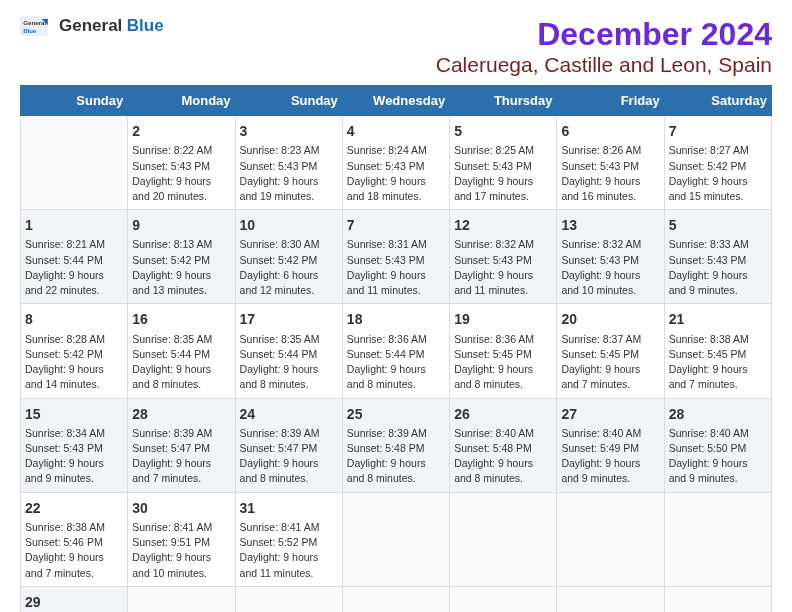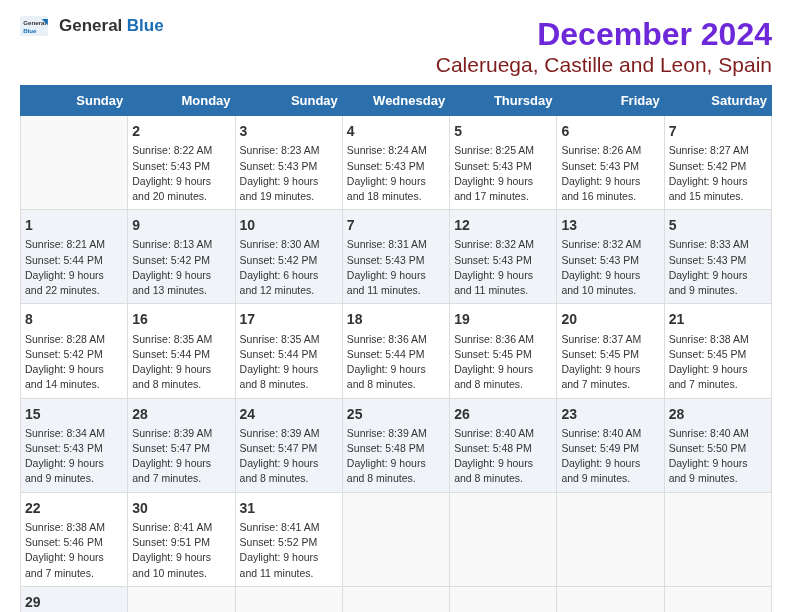--- a/index.html
+++ b/index.html
@@ -137,21 +137,21 @@
         <td><span class="day-num">19</span><span>Sunrise: 8:36 AM</span><br><span>Sunset: 5:45 PM</span><br><span>Daylight: 9 hours and 8 minutes.</span></td>
         <td><span class="day-num">20</span><span>Sunrise: 8:37 AM</span><br><span>Sunset: 5:45 PM</span><br><span>Daylight: 9 hours and 7 minutes.</span></td>
         <td><span class="day-num">21</span><span>Sunrise: 8:38 AM</span><br><span>Sunset: 5:45 PM</span><br><span>Daylight: 9 hours and 7 minutes.</span></td>
       </tr>
       <tr>
         <td><span class="day-num">15</span><span>Sunrise: 8:34 AM</span><br><span>Sunset: 5:43 PM</span><br><span>Daylight: 9 hours and 9 minutes.</span></td>
         <td><span class="day-num">28</span><span>Sunrise: 8:39 AM</span><br><span>Sunset: 5:47 PM</span><br><span>Daylight: 9 hours and 7 minutes.</span></td>
         <td><span class="day-num">24</span><span>Sunrise: 8:39 AM</span><br><span>Sunset: 5:47 PM</span><br><span>Daylight: 9 hours and 8 minutes.</span></td>
         <td><span class="day-num">25</span><span>Sunrise: 8:39 AM</span><br><span>Sunset: 5:48 PM</span><br><span>Daylight: 9 hours and 8 minutes.</span></td>
         <td><span class="day-num">26</span><span>Sunrise: 8:40 AM</span><br><span>Sunset: 5:48 PM</span><br><span>Daylight: 9 hours and 8 minutes.</span></td>
-        <td><span class="day-num">23</span><span>Sunrise: 8:40 AM</span><br><span>Sunset: 5:49 PM</span><br><span>Daylight: 9 hours and 9 minutes.</span></td>
+        <td><span class="day-num">27</span><span>Sunrise: 8:40 AM</span><br><span>Sunset: 5:49 PM</span><br><span>Daylight: 9 hours and 9 minutes.</span></td>
         <td><span class="day-num">28</span><span>Sunrise: 8:40 AM</span><br><span>Sunset: 5:50 PM</span><br><span>Daylight: 9 hours and 9 minutes.</span></td>
       </tr>
       <tr>
         <td><span class="day-num">22</span><span>Sunrise: 8:38 AM</span><br><span>Sunset: 5:46 PM</span><br><span>Daylight: 9 hours and 7 minutes.</span></td>
         <td><span class="day-num">30</span><span>Sunrise: 8:41 AM</span><br><span>Sunset: 9:51 PM</span><br><span>Daylight: 9 hours and 10 minutes.</span></td>
         <td><span class="day-num">31</span><span>Sunrise: 8:41 AM</span><br><span>Sunset: 5:52 PM</span><br><span>Daylight: 9 hours and 11 minutes.</span></td>
         <td class="empty-cell"></td>
         <td class="empty-cell"></td>
         <td class="empty-cell"></td>
         <td class="empty-cell"></td>

